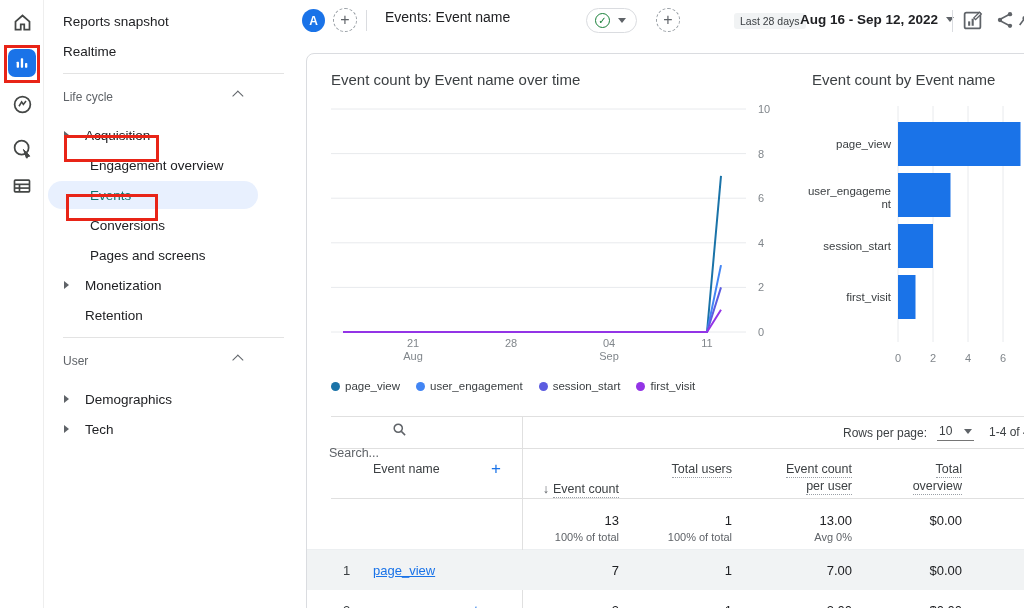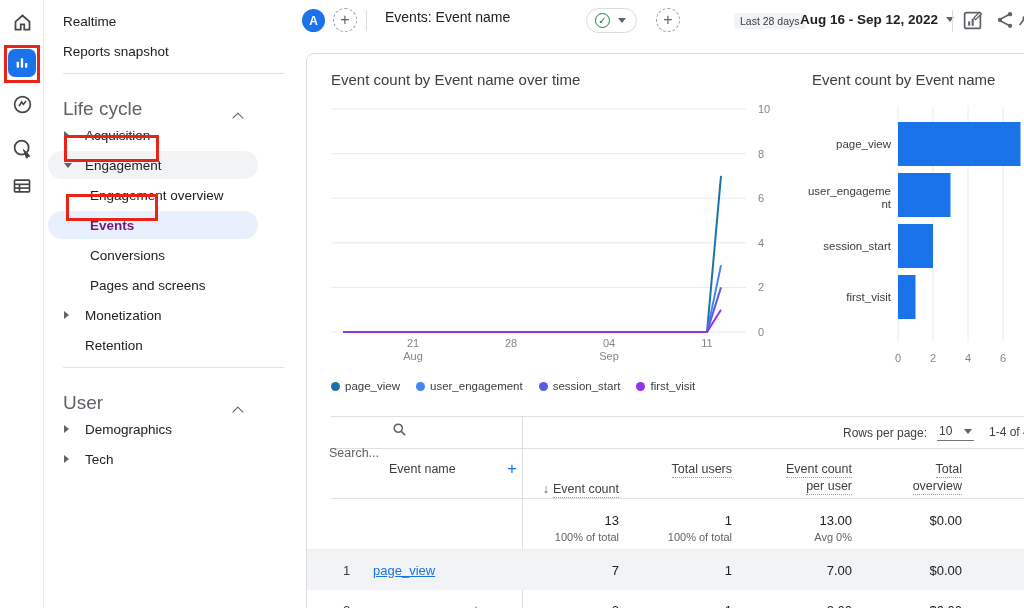--- a/index.html
+++ b/index.html
@@ -14,26 +14,26 @@
 
   
   .annotation { position:absolute; border:3px solid #e82417; pointer-events:none; z-index:50; }
 
   
   #nav { position:absolute; left:44px; top:0; width:256px; height:608px; background:#fff; padding-top:6px; }
   .nav-item { position:relative; height:30px; display:flex; align-items:center; font-size:13.5px; color:#202124; cursor:pointer; }
   .nav-item .pillbg { position:absolute; left:4px; right:42px; top:1px; bottom:1px; border-radius:15px; z-index:0; }
   .nav-item.pill-gray .pillbg { background:#f1f3f4; }
   .nav-item.pill-blue .pillbg { background:#e8f0fe; }
-  .nav-item.active-link .lbl { color:#701a75; font-weight:bold; }
+  .nav-item.active-link .lbl { color:#0f766e; font-weight:normal; }
   .nav-item .lbl { position:relative; z-index:1; }
   .nav-item .arrow { position:absolute; left:20px; z-index:1; width:0; height:0; }
   .arrow.right { border-top:4px solid transparent; border-bottom:4px solid transparent; border-left:5px solid #5f6368; }
   .arrow.down  { border-left:4px solid transparent; border-right:4px solid transparent; border-top:5px solid #5f6368; }
-  .nav-section { position:relative; height:30px; display:flex; align-items:flex-end; font-size:19px; color:#5f6368; cursor:pointer;margin-top:16px; }
+  .nav-section { position:relative; height:30px; display:flex; align-items:flex-start; font-size:12px; color:#5f6368; cursor:pointer;margin-top:16px; }
   .nav-section .lbl { margin-left:19px; }
   .chev { position:absolute; right:56px; width:8px; height:8px; border-left:1.5px solid #5f6368; border-top:1.5px solid #5f6368; transform:rotate(45deg) translateY(3px); }
   .nav-div { height:1px; background:#e3e3e3; margin:7px 16px 7px 19px; }
   .ind0 .lbl { margin-left:19px; }
   .ind1 .lbl { margin-left:41px; }
   .ind2 .lbl { margin-left:46px; }
 
   
   #main { position:absolute; left:300px; top:0; width:724px; height:608px; }
 
@@ -66,21 +66,21 @@
   #tbl-totals-div { position:absolute; left:0; right:0; top:495px; height:1px; background:#eceff1; }
   #col-div { position:absolute; left:215px; top:362px; bottom:0; width:1px; background:#e0e0e0; }
 
   #search-wrap { position:absolute; left:22px; top:368px; display:flex; align-items:center; gap:9px;flex-direction:column; }
   #search-input { border:none; outline:none; font-size:12.5px; color:#3c4043; width:140px; background:transparent; }
   #search-input::placeholder { color:#5f6368; }
   #rpp { position:absolute; left:536px; top:370px; display:flex; align-items:center; font-size:12px; color:#3c4043; }
   #rpp-value { margin-left:10px; padding:0 2px 2px 2px; border-bottom:1px solid #757575; display:flex; align-items:center; gap:12px; cursor:pointer; }
   #pagination { position:absolute; left:682px; top:371px; font-size:12px; color:#3c4043; white-space:nowrap; }
 
-  .hdr-cell { position:absolute; font-size:12.5px; color:#3c4043;margin-left:16px; }
+  .hdr-cell { position:absolute; font-size:12.5px; color:#3c4043; }
   .dotted { border-bottom:1.5px dotted #9aa0a6; padding-bottom:1px; cursor:pointer; }
   .r-align { text-align:right; }
   .c-ec  { right:426px; } .c-tu { right:313px;text-align:center; } .c-ecpu { right:193px; } .c-tr { right:83px; }
 
   .num-cell { position:absolute; font-size:13px; color:#202124; }
   .sub-cell { position:absolute; font-size:11px; color:#5f6368; }
   .trow { position:absolute; left:0; right:0; height:40px; }
   .trow.zebra { background:#f1f3f4; }
   .row-num { position:absolute; left:36px; top:13px; font-size:13px; color:#3c4043; }
   .row-link { position:absolute; left:66px; top:13px; font-size:13px; color:#1a73e8; text-decoration:underline; cursor:pointer; }
@@ -122,38 +122,33 @@
       <rect x="3" y="5" width="18" height="14" rx="1"></rect>
       <line x1="3" y1="10" x2="21" y2="10"></line>
       <line x1="3" y1="14.5" x2="21" y2="14.5"></line>
       <line x1="9" y1="10" x2="9" y2="19"></line>
     </svg>
   </div>
 </div>
 
 <div id="nav">
     <div class="nav-item ind0">
+      <span class="lbl">Reports snapshot</span>
+    </div>
+    <div class="nav-item ind0">
       <span class="lbl">Realtime</span>
-    </div>
-    <div class="nav-item ind0">
-      <span class="lbl">Reports snapshot</span>
     </div>
     <div class="nav-div"></div>
     <div class="nav-section">
       <span class="lbl">Life cycle</span>
       <span class="chev"></span>
     </div>
     <div class="nav-item ind1">
       <span class="arrow right"></span>
       <span class="lbl">Acquisition</span>
-    </div>
-    <div class="nav-item ind1 pill-gray">
-      <span class="pillbg"></span>
-      <span class="arrow down"></span>
-      <span class="lbl">Engagement</span>
     </div>
     <div class="nav-item ind2">
       <span class="lbl">Engagement overview</span>
     </div>
     <div class="nav-item ind2 pill-blue active-link">
       <span class="pillbg"></span>
       <span class="lbl">Events</span>
     </div>
     <div class="nav-item ind2">
       <span class="lbl">Conversions</span>

